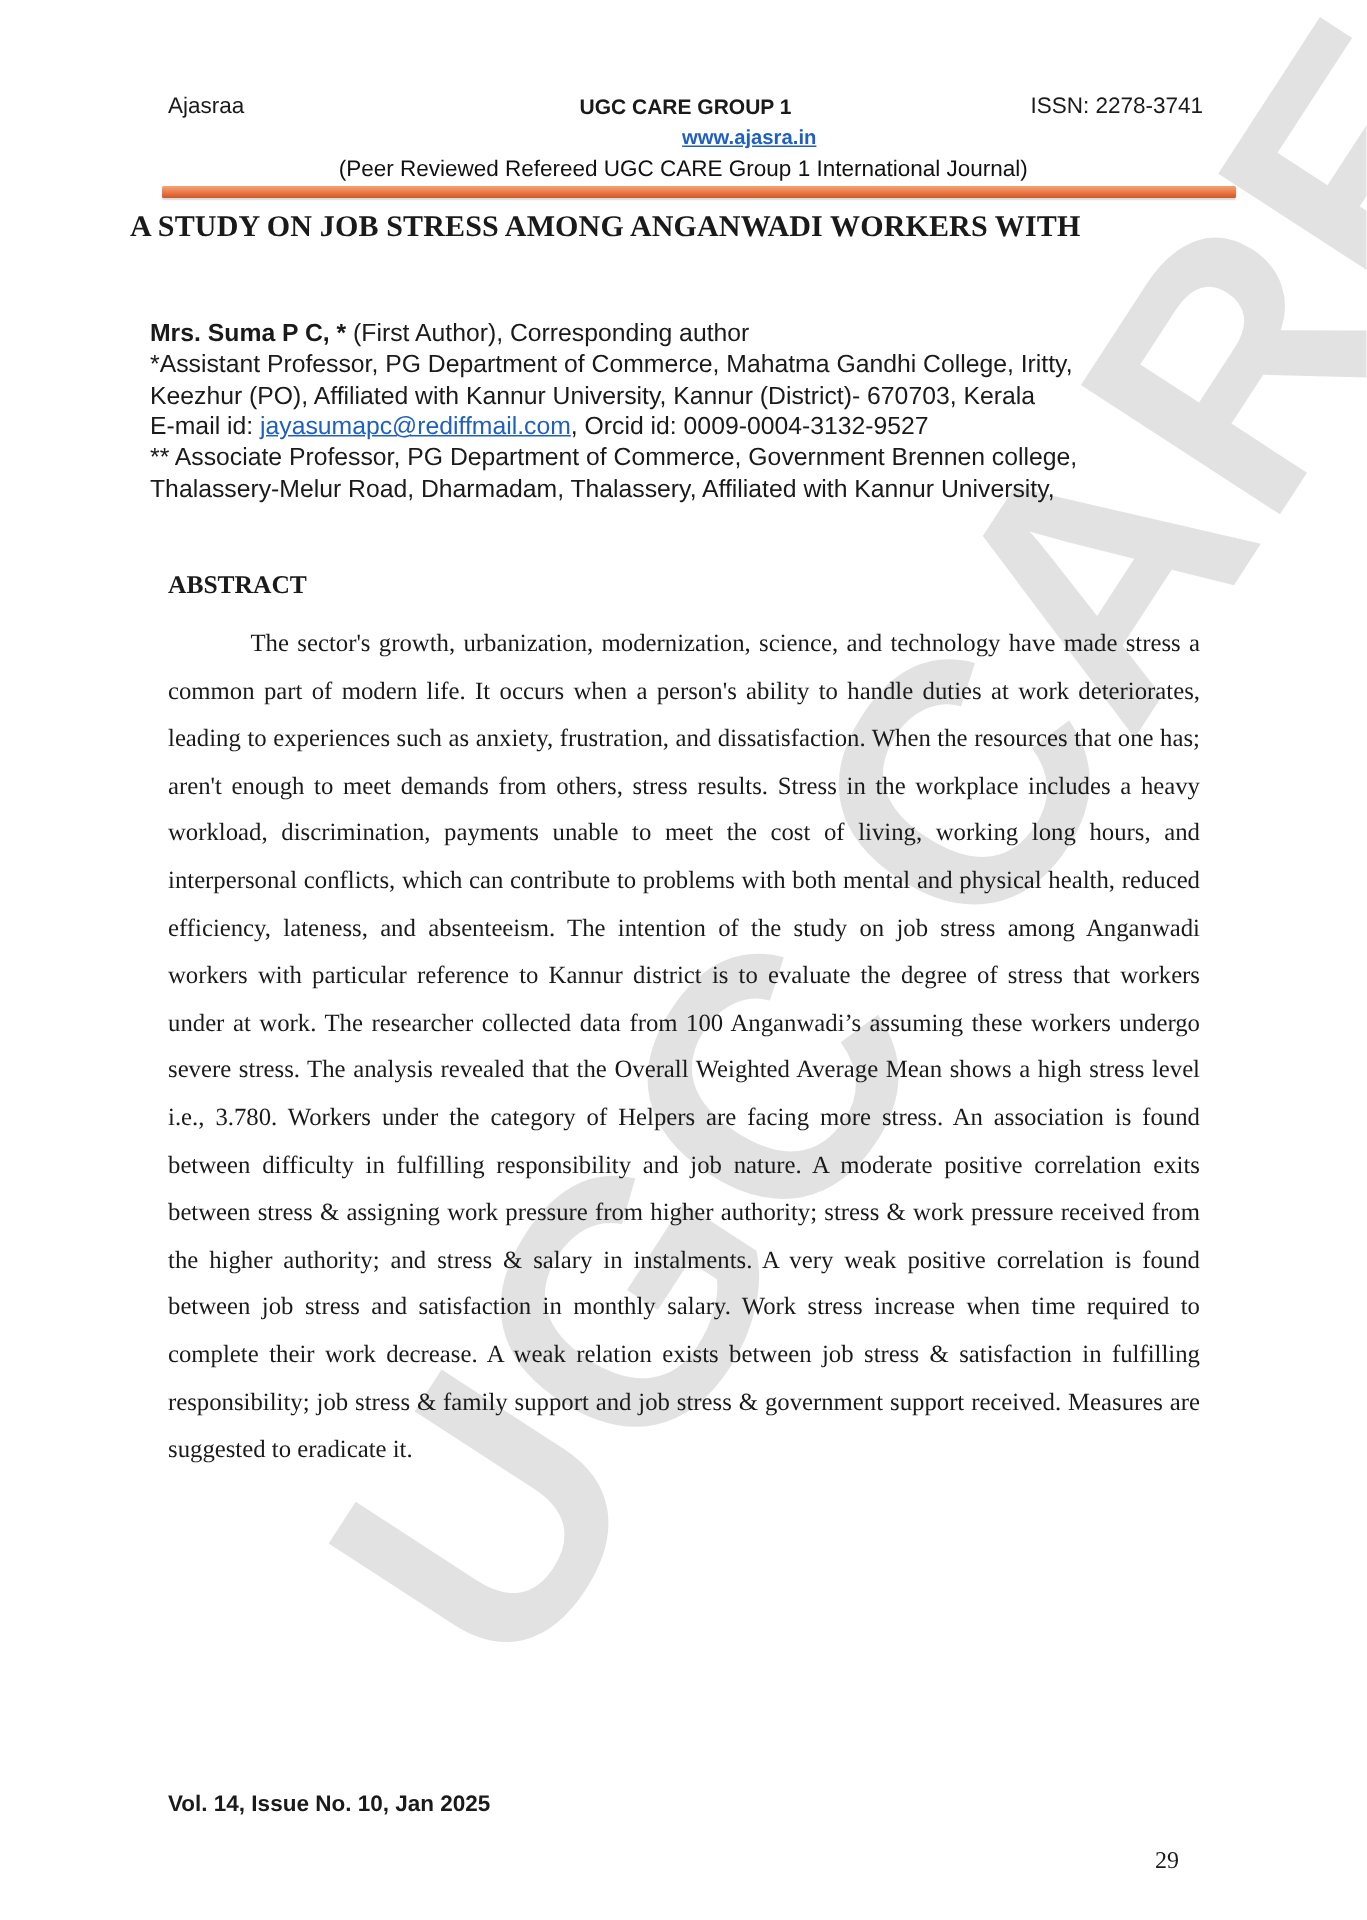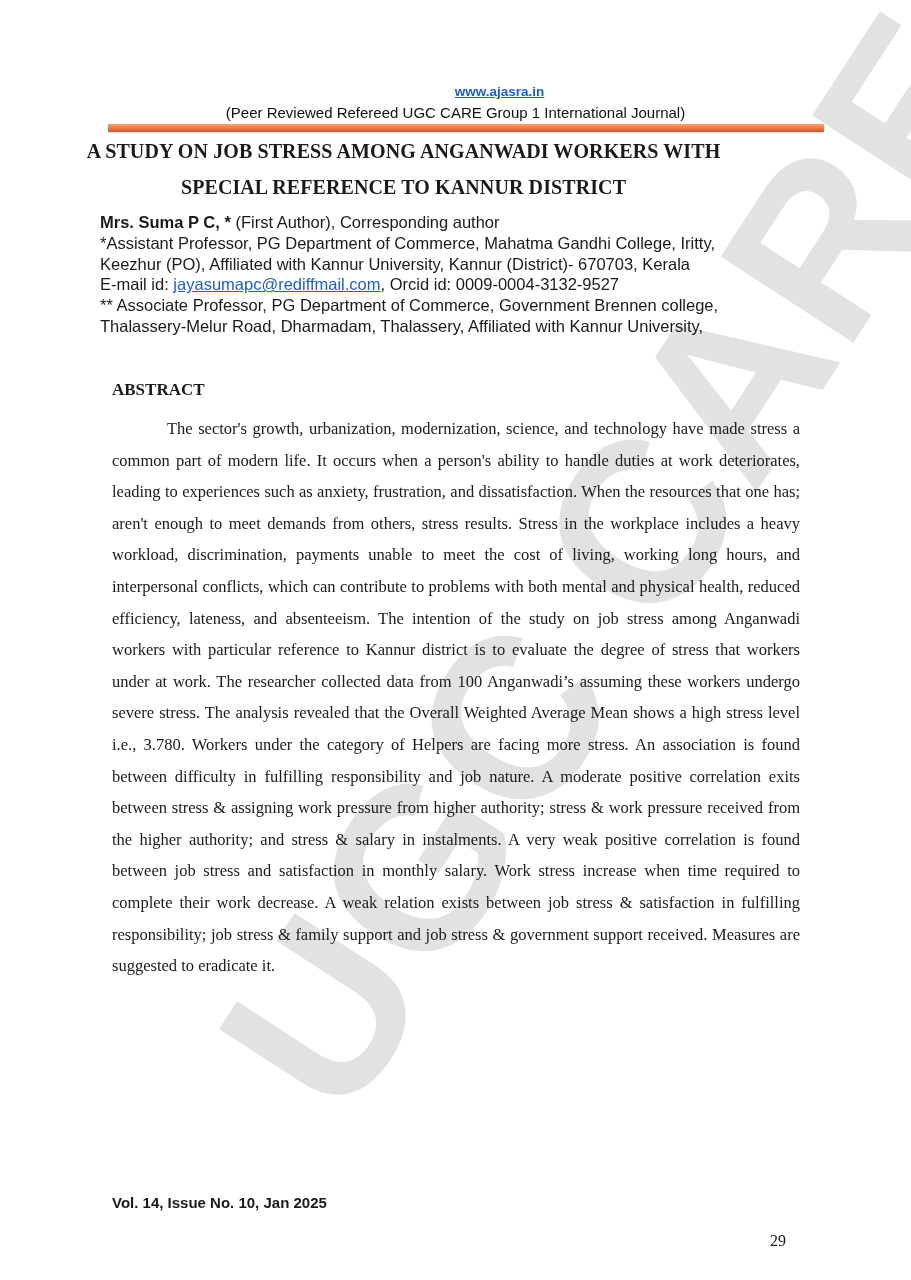--- a/index.html
+++ b/index.html
@@ -50,26 +50,30 @@
                color: rgba(150,150,150,0.28); white-space: nowrap; pointer-events: none; letter-spacing: 2px;
                text-align: center; line-height: 1; }
 </style>
 </head>
 <body>
 
 <div class="page">
 
   <div class="watermark">UGC CARE 1</div>
 
+  <div class="hdr-row">
+    <span class="hdr-left">Ajasraa</span>
+    <span class="hdr-center">UGC CARE GROUP 1</span>
+    <span class="hdr-right">ISSN: 2278-3741</span>
+  </div>
   <div class="hdr-url">www.ajasra.in</div>
   <div class="hdr-sub">(Peer Reviewed Refereed UGC CARE Group 1 International Journal)</div>
   <div class="rule"></div>
 
   <div class="title t1">A STUDY ON JOB STRESS AMONG ANGANWADI WORKERS WITH</div>
-  <div class="title t2">SPECIAL REFERENCE TO KANNUR DISTRICT</div>
 
   <div class="authors">
     <div><b>Mrs. Suma P C, *</b><span> (First Author), Corresponding author</span></div>
     <div>*Assistant Professor, PG Department of Commerce, Mahatma Gandhi College, Iritty,</div>
     <div>Keezhur (PO), Affiliated with Kannur University, Kannur (District)- 670703, Kerala</div>
     <div><span>E-mail id: </span><a>jayasumapc@rediffmail.com</a><span>, Orcid id: 0009-0004-3132-9527</span></div>
     <div>** Associate Professor, PG Department of Commerce, Government Brennen college,</div>
     <div>Thalassery-Melur Road, Dharmadam, Thalassery, Affiliated with Kannur University,</div>
   </div>
 

